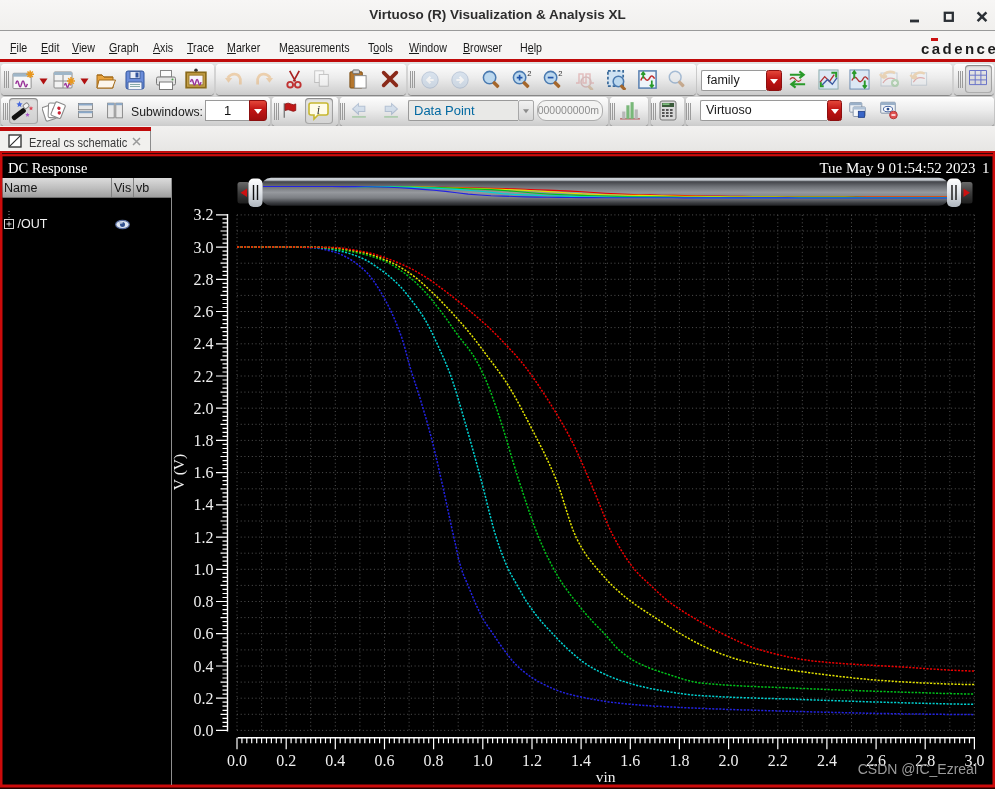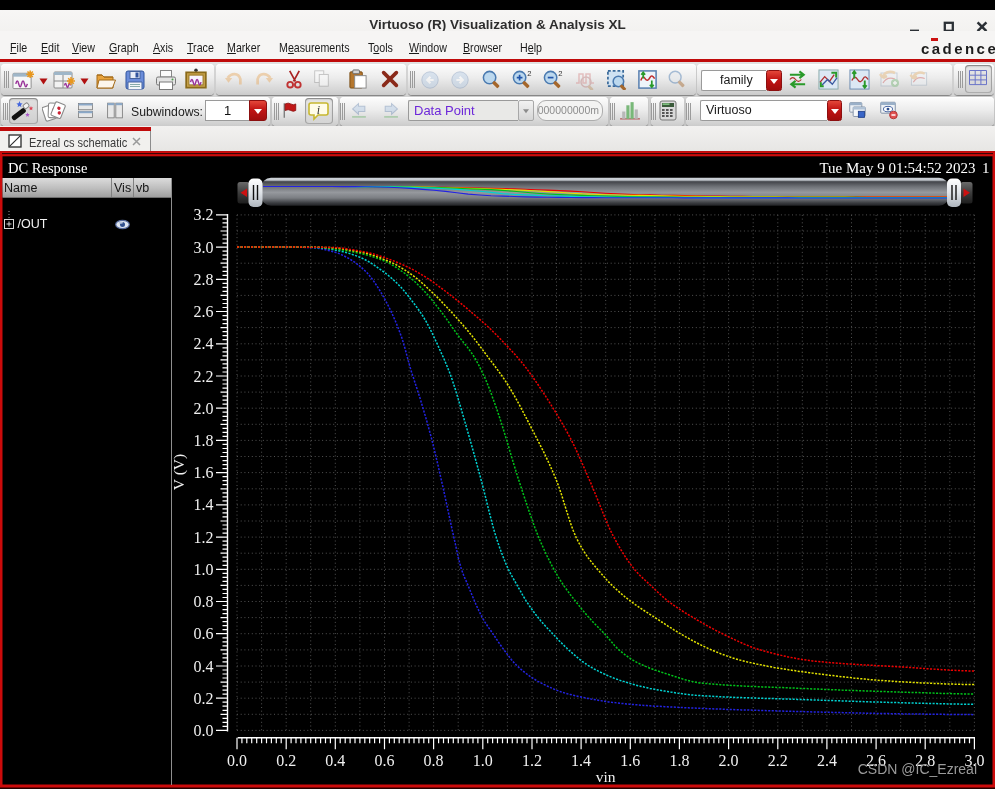--- a/index.html
+++ b/index.html
@@ -1,20 +1,20 @@
 <!DOCTYPE html>
 <html><head><meta charset="utf-8"><title>Virtuoso (R) Visualization &amp; Analysis XL</title>
 <style>
 html,body{margin:0;padding:0}
 body{width:995px;height:789px;position:relative;overflow:hidden;background:#000;
 font-family:"Liberation Sans",sans-serif;-webkit-font-smoothing:antialiased}
 div{box-sizing:content-box}
 </style></head>
 <body>
-<div style="position:absolute;left:0;top:10px;width:995px;height:31px;background:linear-gradient(#f7f6f5,#f1f0ee);border-bottom:1px solid #9a9a9a;box-sizing:border-box">
+<div style="position:absolute;left:0;top:0;width:995px;height:31px;background:linear-gradient(#f7f6f5,#f1f0ee);border-bottom:1px solid #9a9a9a;box-sizing:border-box">
 <div style="position:absolute;left:0;top:0;width:995px;text-align:center;font-size:13.5px;font-weight:bold;color:#2d2d2d;line-height:29px">Virtuoso (R) Visualization &amp; Analysis XL</div>
 <svg style="position:absolute;left:908px;top:9px" width="14" height="14" viewBox="0 0 14 14">
       <line x1="2" y1="12" x2="11" y2="12" stroke="#2b3035" stroke-width="2.8"></line>
     </svg>
 <svg style="position:absolute;left:942px;top:9px" width="14" height="14" viewBox="0 0 14 14">
       <rect x="2.8" y="3.8" width="8" height="8" fill="none" stroke="#2b3035" stroke-width="2.3"></rect>
     </svg>
 <svg style="position:absolute;left:975px;top:9px" width="14" height="14" viewBox="0 0 14 14">
       <path d="M2.6 3.4 L11.4 12.2 M11.4 3.4 L2.6 12.2" stroke="#2b3035" stroke-width="2.5"></path>
     </svg>
@@ -169,21 +169,21 @@
 <svg style="position:absolute;left:637px;top:69px" width="21" height="21" viewBox="0 0 22 22">
     <rect x="2" y="2" width="18" height="18" fill="#eef4fa" stroke="#5a80b0" stroke-width="1.6"></rect>
 <path d="M4 12 q2-6 4.5-2 q2.5 4 5-1 q2-4 5 1" fill="none" stroke="#c03030" stroke-width="1.6"></path>
 <path d="M6.5 10 L6.5 4 M4.5 6 L6.5 3.5 L8.5 6" stroke="#2a9a2a" stroke-width="1.8" fill="none"></path>
 <path d="M15.5 12 L15.5 18.5 M13.5 16.5 L15.5 19 L17.5 16.5" stroke="#2a9a2a" stroke-width="1.8" fill="none"></path>
   </svg>
 <svg style="position:absolute;left:667px;top:69px;opacity:0.45" width="20" height="20" viewBox="0 0 22 22">
     <circle cx="9" cy="9" r="6.5" fill="#e4e8ec" stroke="#4a7ab0" stroke-width="1.6"></circle>
     <rect x="14" y="12.2" width="8" height="3.6" rx="1" transform="rotate(45 14 12.2)" fill="#a5672c"></rect>
   </svg>
-<div style="position:absolute;left:701px;top:70px;width:65px;height:21px;background:#ffffff;border:1px solid #9a9a9a;border-right:none;border-radius:2px 0 0 2px;box-sizing:border-box;font-size:12.5px;color:#1a1a1a;line-height:19px;padding-left:18px;overflow:hidden;white-space:nowrap">family</div>
+<div style="position:absolute;left:701px;top:70px;width:65px;height:21px;background:#ffffff;border:1px solid #9a9a9a;border-right:none;border-radius:2px 0 0 2px;box-sizing:border-box;font-size:12.5px;color:#1a1a1a;line-height:19px;padding-left:5px;overflow:hidden;white-space:nowrap">family</div>
 <div style="position:absolute;left:766px;top:70px;width:16px;height:21px;background:linear-gradient(#e4473a,#c11414 45%,#a00d0d);border:1px solid #8c0f0f;border-radius:2.5px;box-sizing:border-box">
     <div style="position:absolute;left:50%;top:50%;transform:translate(-50%,-38%);width:0;height:0;border-left:4px solid transparent;border-right:4px solid transparent;border-top:5px solid #ffffff"></div>
   </div>
 <svg style="position:absolute;left:787px;top:69px" width="21" height="21" viewBox="0 0 22 22">
     <path d="M3 6 L17 6 M13 2.5 L17.5 6 L13 9.5" stroke="#2a9a2a" stroke-width="2.2" fill="none"></path>
 <path d="M19 16 L5 16 M9 12.5 L4.5 16 L9 19.5" stroke="#2a9a2a" stroke-width="2.2" fill="none"></path>
 <path d="M3 11 q3-4 6 0 q3 4 6 0" stroke="#b03030" stroke-width="1.3" fill="none"></path>
   </svg>
 <svg style="position:absolute;left:818px;top:69px" width="21" height="21" viewBox="0 0 22 22">
     <rect x="1" y="1" width="20" height="20" fill="#dce8f4" stroke="#8aa"></rect>
@@ -284,21 +284,21 @@
     <rect x="4" y="0" width="1" height="17" fill="#9b9b9b"></rect>
   </svg>
 <svg style="position:absolute;left:349px;top:101px;opacity:0.5" width="20" height="18" viewBox="0 0 17 17">
     <path d="M14 5 L8 5 L8 2.5 L2.5 7.5 L8 12.5 L8 10 L14 10 L14 5 Z" fill="#b9cfe8" stroke="#7a94b8"></path>
 <line x1="2" y1="15" x2="15" y2="15" stroke="#7ab87a" stroke-width="1.6"></line>
   </svg>
 <svg style="position:absolute;left:380px;top:101px;opacity:0.5" width="20" height="18" viewBox="0 0 17 17">
     <path d="M4 5 L10 5 L10 2.5 L15.5 7.5 L10 12.5 L10 10 L4 10 L4 5 Z" fill="#b9cfe8" stroke="#7a94b8"></path>
 <line x1="3" y1="15" x2="16" y2="15" stroke="#7ab87a" stroke-width="1.6"></line>
   </svg>
-<div style="position:absolute;left:408px;top:100px;width:110px;height:21px;background:#e9e9e7;border:1px solid #9a9a9a;border-right:none;border-radius:2px 0 0 2px;box-sizing:border-box;font-size:13px;color:#6d28d9;line-height:19px;padding-left:5px;overflow:hidden;white-space:nowrap">Data Point</div>
+<div style="position:absolute;left:408px;top:100px;width:110px;height:21px;background:#e9e9e7;border:1px solid #9a9a9a;border-right:none;border-radius:2px 0 0 2px;box-sizing:border-box;font-size:13px;color:#0369a1;line-height:19px;padding-left:5px;overflow:hidden;white-space:nowrap">Data Point</div>
 <div style="position:absolute;left:518px;top:100px;width:16px;height:21px;background:linear-gradient(#f2f2f2,#d5d5d5);border:1px solid #a8a8a8;border-radius:2px;box-sizing:border-box">
     <div style="position:absolute;left:50%;top:50%;transform:translate(-50%,-42%);width:0;height:0;border-left:3.5px solid transparent;border-right:3.5px solid transparent;border-top:4.5px solid #8b8b8b"></div>
   </div>
 <div style="position:absolute;left:537px;top:100px;width:66px;height:21px;background:#f3f3f2;border:1px solid #adadad;border-radius:9px;box-sizing:border-box;font-size:10.5px;color:#8d8d8d;line-height:19px;text-align:right;padding-right:3px;overflow:hidden;white-space:nowrap;direction:rtl">‎0.000000000m</div>
 <svg style="position:absolute;left:610px;top:103px" width="6" height="17" viewBox="0 0 6 17">
     <rect x="0" y="0" width="1" height="17" fill="#9b9b9b"></rect>
     <rect x="2" y="0" width="1" height="17" fill="#9b9b9b"></rect>
     <rect x="4" y="0" width="1" height="17" fill="#9b9b9b"></rect>
   </svg>
 <svg style="position:absolute;left:618px;top:99px" width="24" height="23" viewBox="0 0 23 22">

